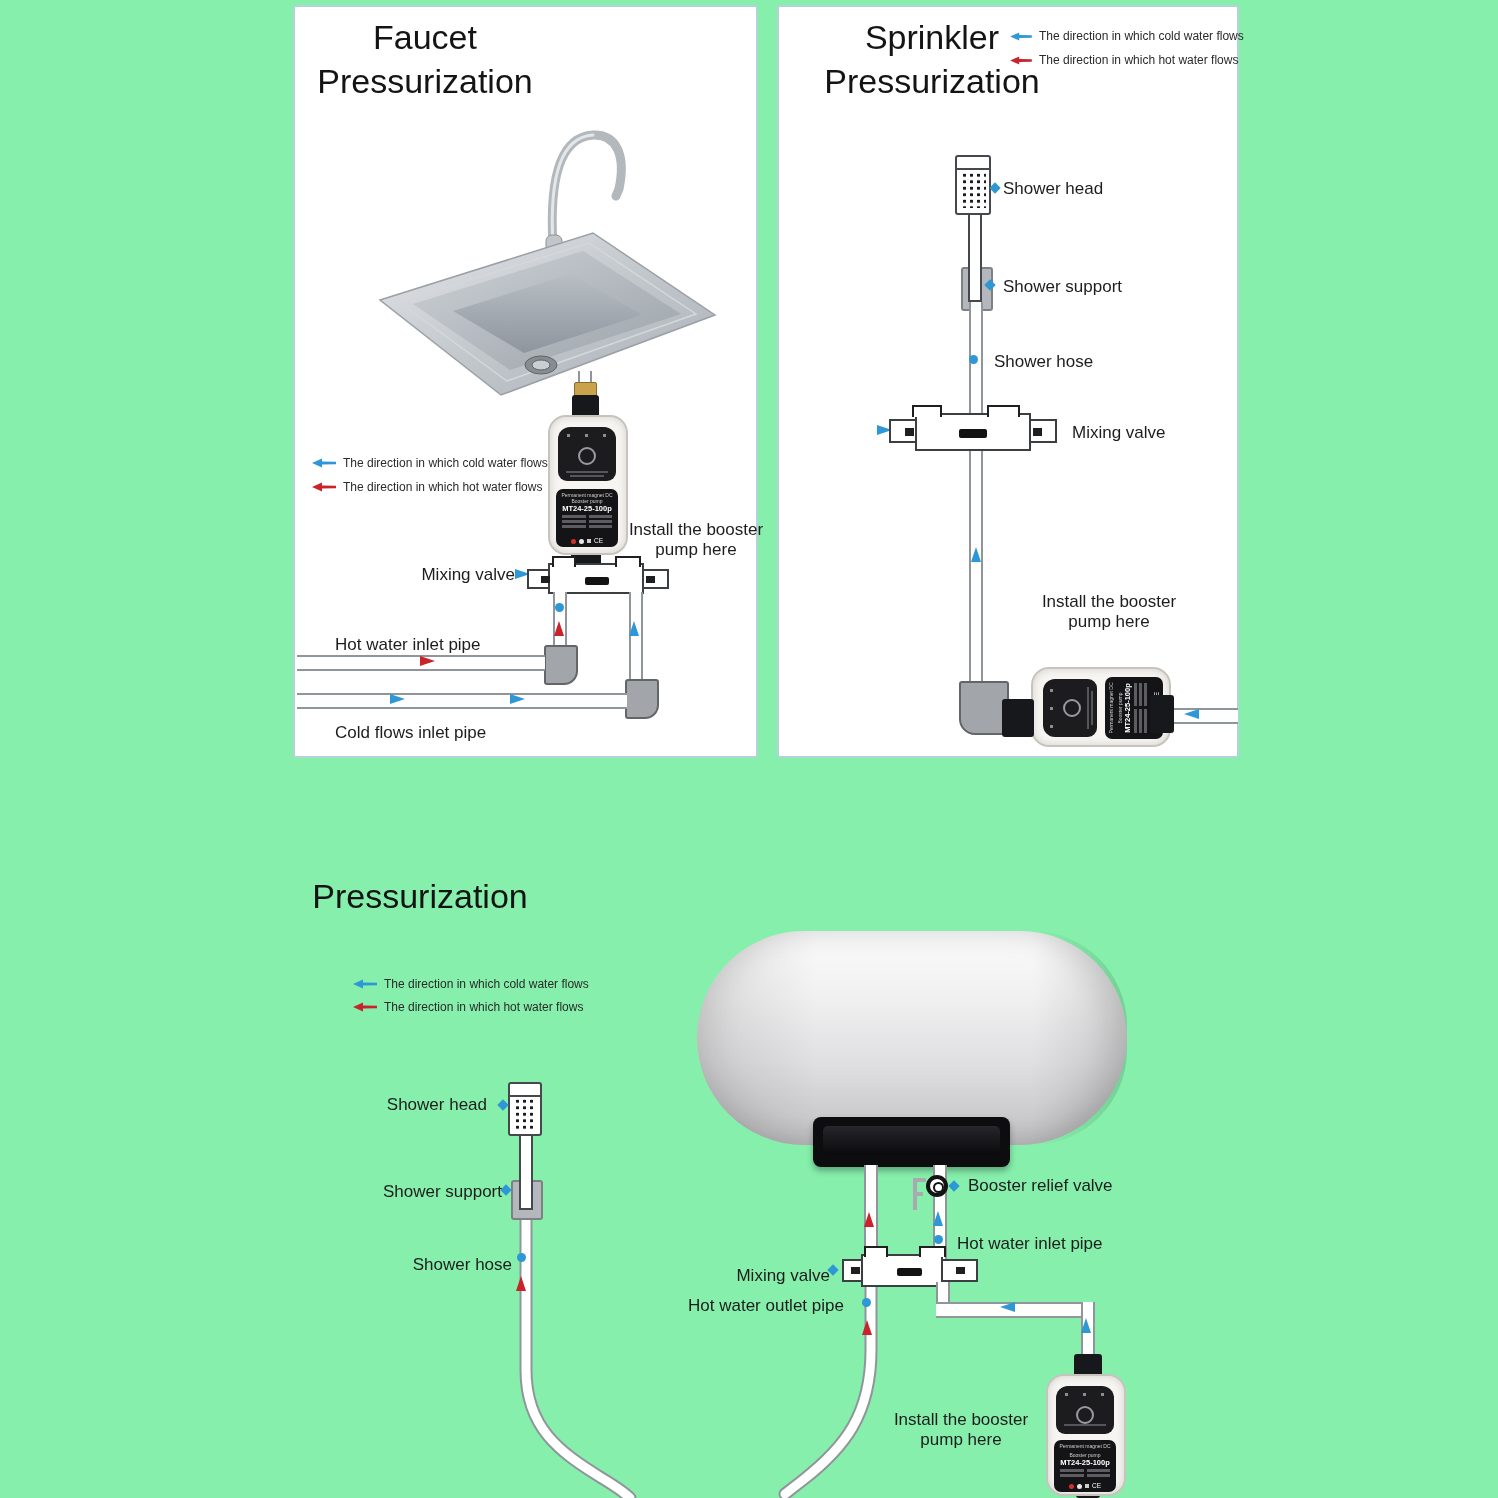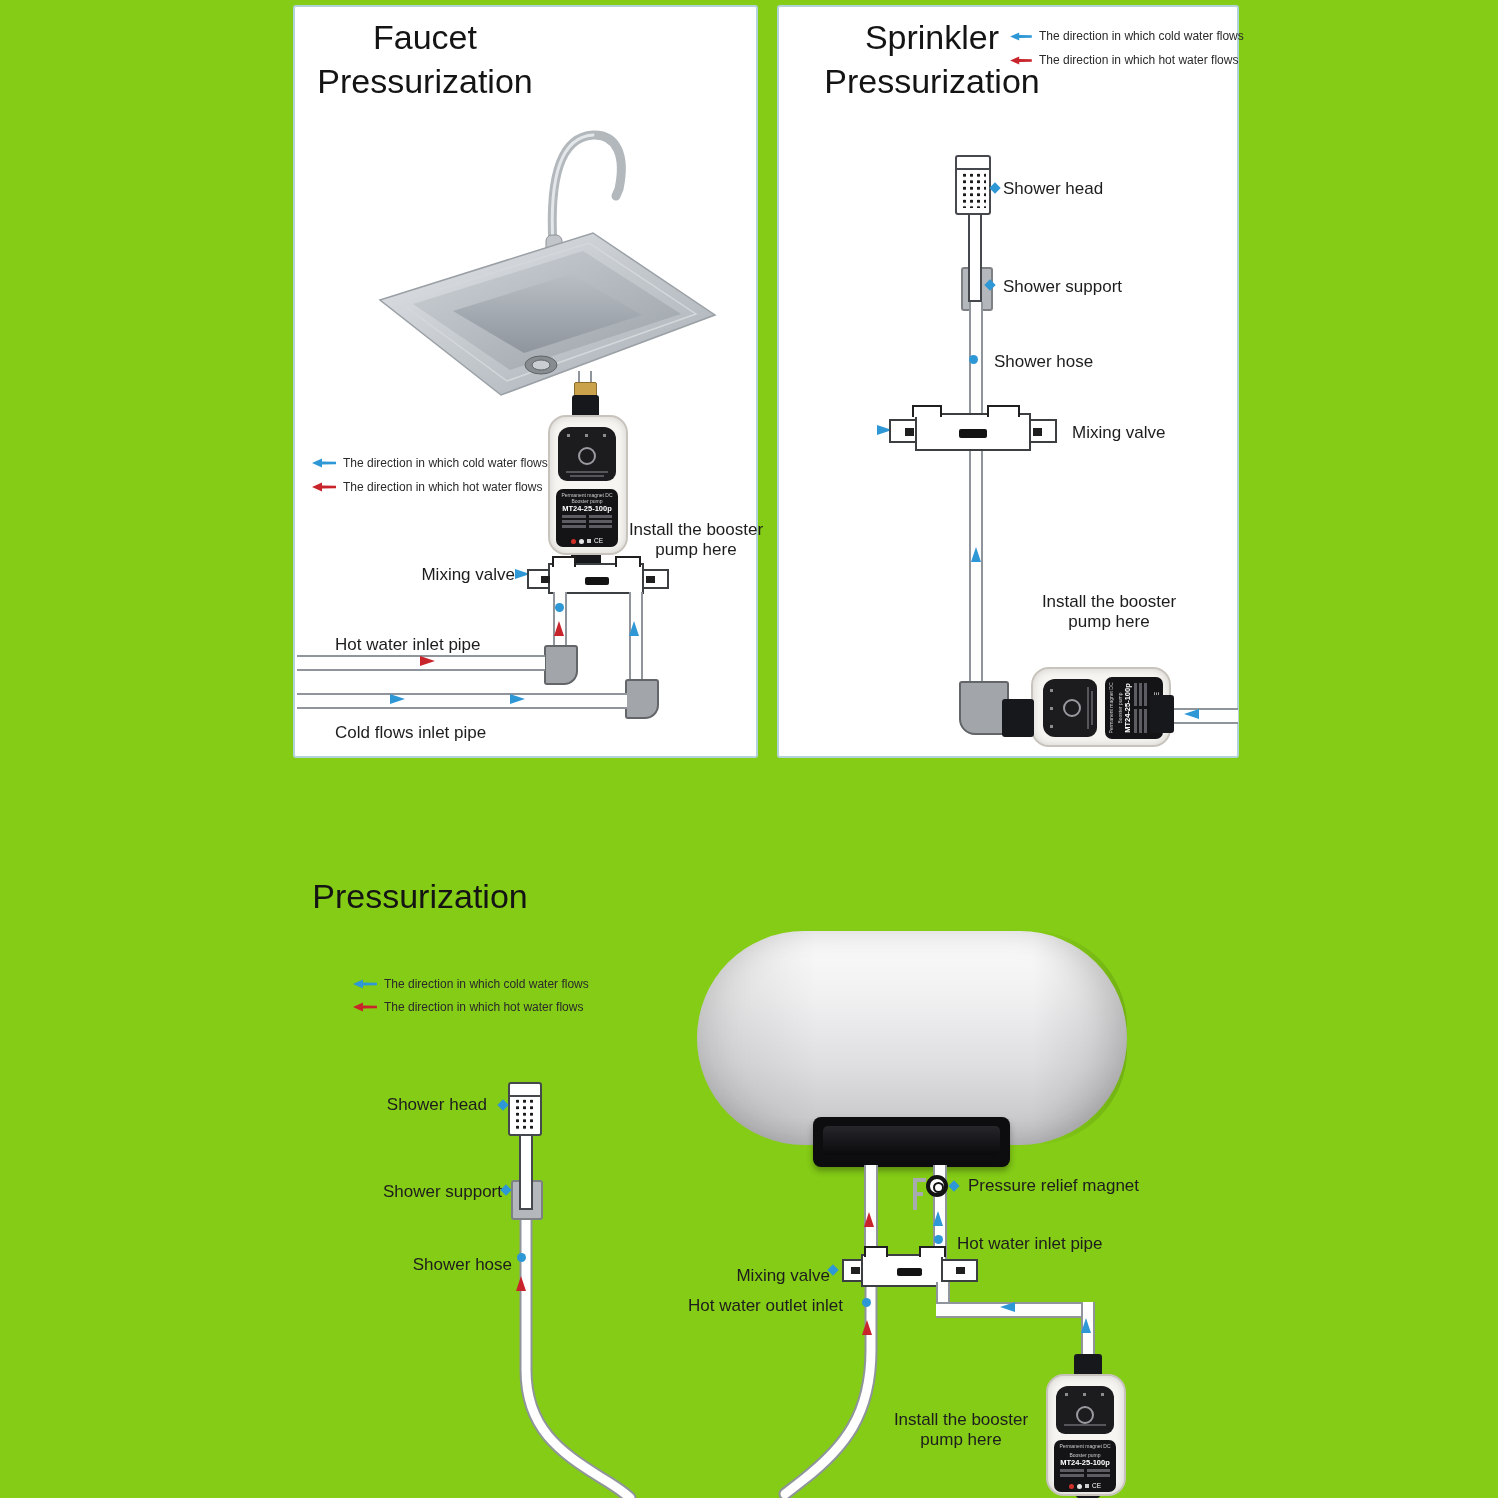--- a/index.html
+++ b/index.html
@@ -1,18 +1,18 @@
 <!DOCTYPE html>
 <html style="--blue: #2e97d5; --red: #c8242b; --pborder: #b2d3da; --pipe: #8f959a;"><head>
 <meta charset="utf-8">
 <style>
   html,body { margin:0; padding:0; background:#fff; }
   #canvas {
     position:relative; width:1498px; height:1498px; overflow:hidden;
-    background:#84cc16; font-family:"Liberation Sans","DejaVu Sans",sans-serif; color:#1d1d1d;
+    background:#86efac; font-family:"Liberation Sans","DejaVu Sans",sans-serif; color:#1d1d1d;
   }
   .panel {
     position:absolute; background:#fff; border:2px solid var(--pborder);
     border-radius:3px; box-sizing:border-box;
   }
   .title { position:absolute; font-size:34px; line-height:44px; color:#141414; text-align:center; white-space:nowrap; }
   .title span { display:block; }
   .lbl { position:absolute; font-size:17px; line-height:20px; color:#1d1d1d; white-space:nowrap; }
   .lbl.r { text-align:right; }
   .lbl.c { text-align:center; white-space:normal; }
@@ -362,36 +362,36 @@
   <div class="pipe-v" style="left:933px;top:1165px;width:10px;height:97px;"></div>
   <div class="tri up red" style="left:864px;top:1212px;"></div>
 
   <div class="pr-bar" style="left:913px;top:1178px;width:4px;height:32px;"></div>
   <div class="pr-bar" style="left:913px;top:1178px;width:13px;height:4px;"></div>
   <div class="pr-bar" style="left:913px;top:1192px;width:10px;height:4px;"></div>
   <div class="pr-ring" style="left:926px;top:1175px;">
       <i></i>
     </div>
   <div class="diamond" style="left:950px;top:1182px;"></div>
-  <div class="lbl" style="left:968px;top:1176px;">Pressure relief magnet</div>
+  <div class="lbl" style="left:968px;top:1176px;">Booster relief valve</div>
 
   <div class="tri up blue" style="left:933px;top:1211px;"></div>
   <div class="dot" style="left:934px;top:1235px;"></div>
   <div class="lbl" style="left:957px;top:1234px;">Hot water inlet pipe</div>
 
   <div class="diamond" style="left:829px;top:1266px;"></div>
   <div class="v-bar" style="left:842px;top:1259px;width:136px;height:23px;"></div>
   <div class="v-block" style="left:861px;top:1254px;width:82px;height:33px;"></div>
   <div class="v-tab" style="left:864px;top:1246px;width:24px;height:11px;"></div>
   <div class="v-tab" style="left:919px;top:1246px;width:27px;height:11px;"></div>
   <div class="v-cap" style="left:851px;top:1267px;width:9px;height:7px;"></div>
   <div class="v-cap" style="left:956px;top:1267px;width:9px;height:7px;"></div>
   <div class="v-slot" style="left:897px;top:1268px;width:25px;height:8px;"></div>
   <div class="lbl r" style="left:726px;top:1266px;width:104px;">Mixing valve</div>
-  <div class="lbl" style="left:688px;top:1296px;">Hot water outlet inlet</div>
+  <div class="lbl" style="left:688px;top:1296px;">Hot water outlet pipe</div>
   <div class="dot" style="left:862px;top:1298px;"></div>
   <div class="tri up red" style="left:862px;top:1320px;"></div>
 
   <div class="pipe-v" style="left:936px;top:1282px;width:10px;height:28px;"></div>
   <div class="pipe-h" style="left:936px;top:1302px;width:158px;height:12px;"></div>
   <div class="tri left blue" style="left:1000px;top:1302px;"></div>
   <div class="pipe-v" style="left:1081px;top:1302px;width:10px;height:56px;"></div>
   <div class="tri up blue" style="left:1081px;top:1318px;"></div>
 
   <div class="conn" style="left:1074px;top:1354px;width:28px;height:24px;"></div>

